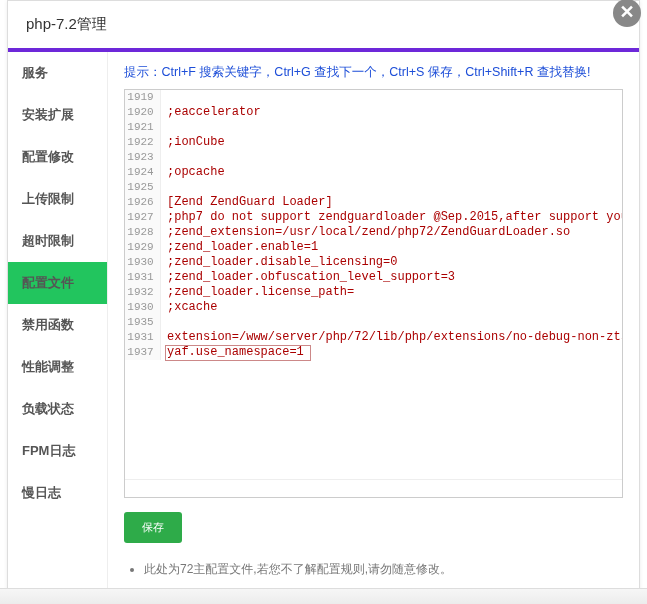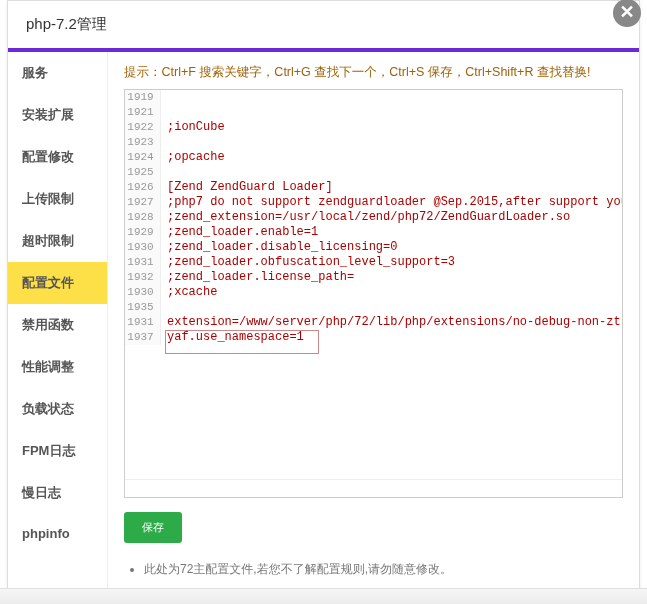--- a/index.html
+++ b/index.html
@@ -3,30 +3,30 @@
 <meta charset="utf-8">
 <style>
 * { box-sizing: border-box; margin: 0; padding: 0; }
 body { font-family: "Microsoft YaHei", Arial, sans-serif; font-size: 13px; background: #fff; position: relative; width: 647px; height: 604px; }
 .modal { position: absolute; left: 7px; top: 0; right: 7px; bottom: 10px; border: 1px solid #ddd; background: #fff; box-shadow: 0 1px 4px rgba(0,0,0,.08); }
 .close-btn { position: absolute; right: -2px; top: -2px; width: 28px; height: 28px; border-radius: 50%; background: #888; color: #fff; text-align: center; line-height: 26px; font-size: 18px; font-weight: bold; cursor: pointer; }
 .modal-title { padding: 14px 18px; font-size: 15px; color: #333; border-bottom: 4px solid #6d28d9; }
 .modal-body { display: flex; height: calc(100% - 50px); }
 .sidebar { width: 100px; border-right: 1px solid #eee; overflow-y: auto; font-weight: bold; }
 .sidebar-item { padding: 12px 14px; font-size: 13px; color: #555; cursor: pointer; }
-.sidebar-item.active { background: #fde047; }
+.sidebar-item.active { background: #22c55e; }
 .main { flex: 1; padding: 12px 16px 16px 16px; display: flex; flex-direction: column; overflow: hidden; }
-.hint { font-size: 12.5px; color: #a16207; margin-bottom: 8px; white-space: nowrap; }
+.hint { font-size: 12.5px; color: #1d4ed8; margin-bottom: 8px; white-space: nowrap; }
 .editor-wrap { border: 1px solid #ccc; flex: 1; display: flex; flex-direction: column; }
 .editor-scroll { flex: 1; overflow-y: auto; overflow-x: hidden; }
 .editor-lines { font-family: "SimSun","NSimSun","Courier New",monospace; font-size: 12px; }
 .editor-line { display: flex; height: 15px; line-height: 15px; white-space: nowrap; }
 .line-no { width: 36px; flex-shrink: 0; text-align: center; padding-right: 4px; color: #999; background: #fafafa; border-right: 1px solid #eee; font-family: "Courier New",monospace; font-size: 11px; }
 .line-code { padding-left: 6px; color: #a00; overflow: hidden; }
-.line-code.hl { border: 1px solid #c88; margin-left: 4px; height: 24px; line-height: 13px; padding-left: 1px; padding-right: 14px; display: inline-block; }
+.line-code.hl { border: 1px solid #c88; margin-left: 4px; height: 16px; line-height: 13px; padding-left: 1px; padding-right: 6px; display: inline-block; }
 .hscroll-area { height: 18px; overflow-x: scroll; overflow-y: hidden; border-top: 1px solid #eee; }
 .hscroll-content { height: 1px; width: 1200px; }
 .btn-row { margin-top: 14px; }
 .save-btn { background: #2eab49; color: #fff; border: none; padding: 8px 18px; font-size: 11px; border-radius: 3px; cursor: pointer; }
 .note-list { margin-top: 18px; padding-left: 4px; }
 .note-item { font-size: 12px; color: #777; list-style: disc; margin-left: 16px; }
 .footer-bar { position: absolute; left: 0; bottom: 0; width: 100%; height: 16px; background: linear-gradient(#f6f6f6,#ececec); border-top: 1px solid #ddd; font-size: 11px; color: #666; padding-left: 6px; line-height: 15px; overflow: hidden; }
 </style>
 </head>
 <body>
@@ -42,30 +42,33 @@
         <div class="sidebar-item">安装扩展</div>
         <div class="sidebar-item">配置修改</div>
         <div class="sidebar-item">上传限制</div>
         <div class="sidebar-item">超时限制</div>
         <div class="sidebar-item active">配置文件</div>
         <div class="sidebar-item">禁用函数</div>
         <div class="sidebar-item">性能调整</div>
         <div class="sidebar-item">负载状态</div>
         <div class="sidebar-item">FPM日志</div>
         <div class="sidebar-item">慢日志</div>
-        <div class="sidebar-item">phpinfo</div>
       </div>
     <div class="main">
       <div class="hint">提示：Ctrl+F 搜索关键字，Ctrl+G 查找下一个，Ctrl+S 保存，Ctrl+Shift+R 查找替换!</div>
       <div class="editor-wrap">
         <div class="editor-scroll">
           <div class="editor-lines" id="editor-lines">
               <div class="editor-line">
                 <div class="line-no">1919</div>
                 <div class="line-code"></div>
+              </div>
+              <div class="editor-line">
+                <div class="line-no">1920</div>
+                <div class="line-code">;eaccelerator</div>
               </div>
               <div class="editor-line">
                 <div class="line-no">1921</div>
                 <div class="line-code"></div>
               </div>
               <div class="editor-line">
                 <div class="line-no">1922</div>
                 <div class="line-code">;ionCube</div>
               </div>
               <div class="editor-line">

